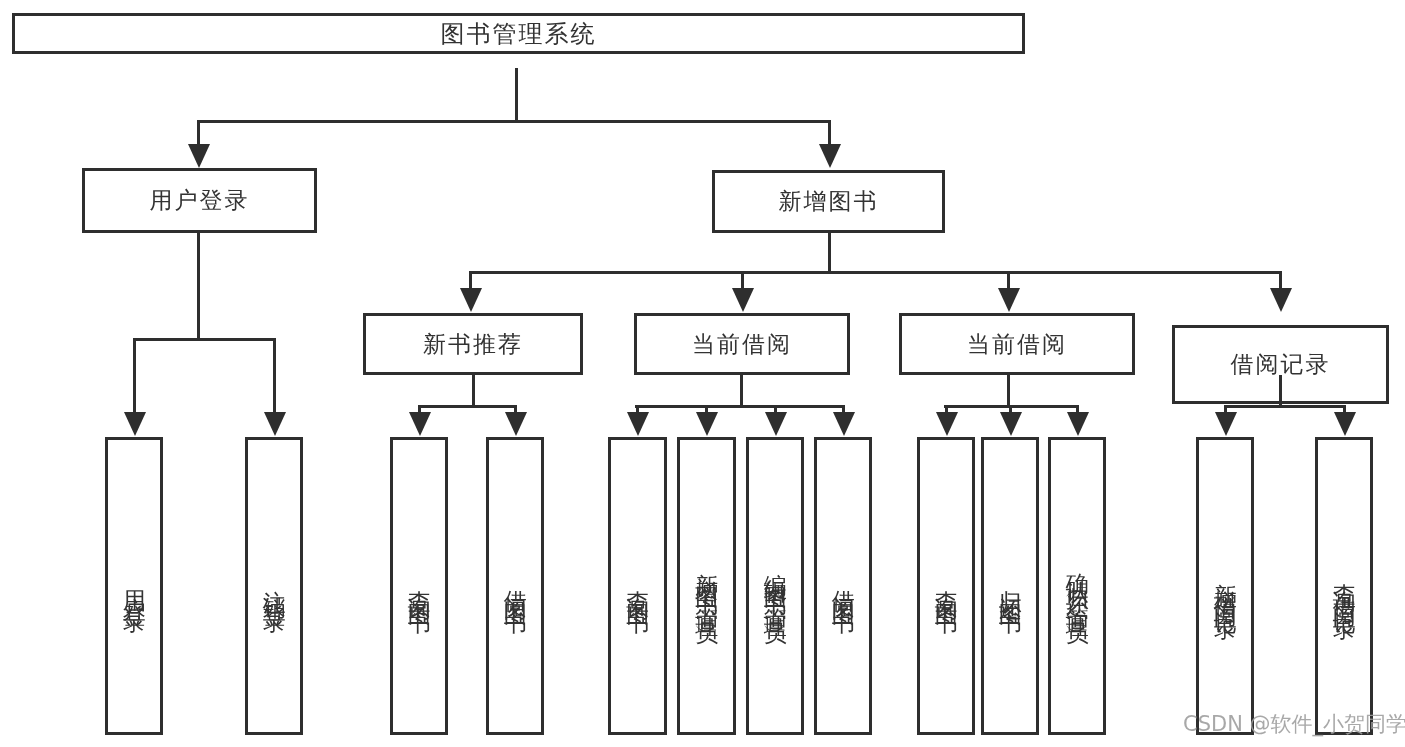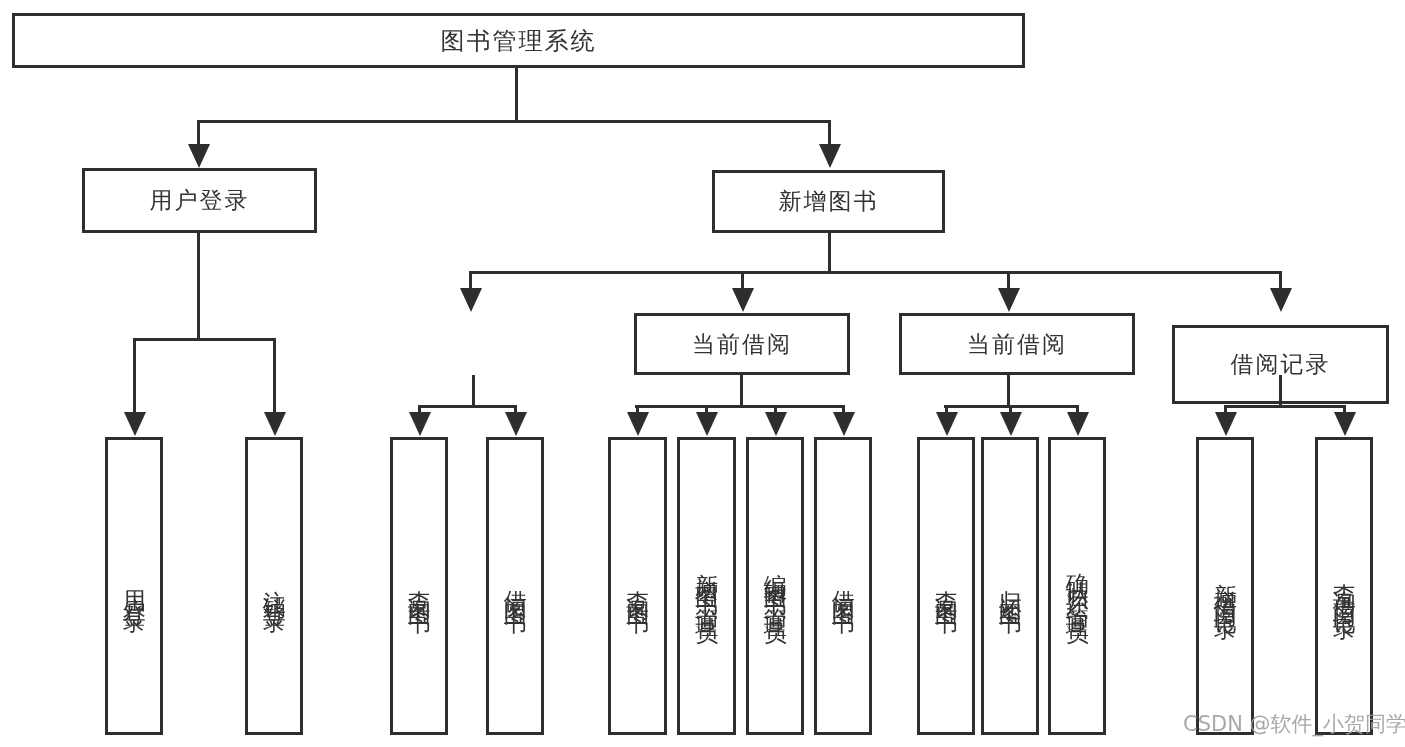--- a/index.html
+++ b/index.html
@@ -54,21 +54,21 @@
     color:rgba(158,158,158,0.9);
     white-space:nowrap;
     z-index:5;
   }
 </style>
 </head>
 <body>
 
 <div class="canvas">
 
-  <div class="box" style="left:12px;top:13px;width:1013px;height:55px;">
+  <div class="box" style="left:12px;top:13px;width:1013px;height:41px;">
     <span class="title-label">图书管理系统</span>
   </div>
 
   <div class="vline" style="left:515px;top:68px;height:52px;"></div>
   <div class="hline" style="left:197px;top:120px;width:634px;"></div>
   <div class="arrow" style="left:197px;top:120px;height:24px;"></div>
   <div class="arrow" style="left:828px;top:120px;height:24px;"></div>
 
   <div class="box" style="left:82px;top:168px;width:235px;height:65px;">
     <span class="hlabel">用户登录</span>
@@ -82,20 +82,23 @@
   <div class="arrow" style="left:133px;top:338px;height:74px;"></div>
   <div class="arrow" style="left:273px;top:338px;height:74px;"></div>
 
   <div class="vline" style="left:828px;top:233px;height:38px;"></div>
   <div class="hline" style="left:469px;top:271px;width:813px;"></div>
   <div class="arrow" style="left:469px;top:271px;height:17px;"></div>
   <div class="arrow" style="left:741px;top:271px;height:17px;"></div>
   <div class="arrow" style="left:1007px;top:271px;height:17px;"></div>
   <div class="arrow" style="left:1279px;top:271px;height:17px;"></div>
 
+  <div class="box" style="left:363px;top:313px;width:220px;height:62px;">
+    <span class="hlabel">新书推荐</span>
+  </div>
   <div class="box" style="left:634px;top:313px;width:216px;height:62px;">
     <span class="hlabel">当前借阅</span>
   </div>
   <div class="box" style="left:899px;top:313px;width:236px;height:62px;">
     <span class="hlabel">当前借阅</span>
   </div>
   <div class="box" style="left:1172px;top:313px;width:217px;height:79px;margin-top:12px;">
     <span class="hlabel">借阅记录</span>
   </div>
 

